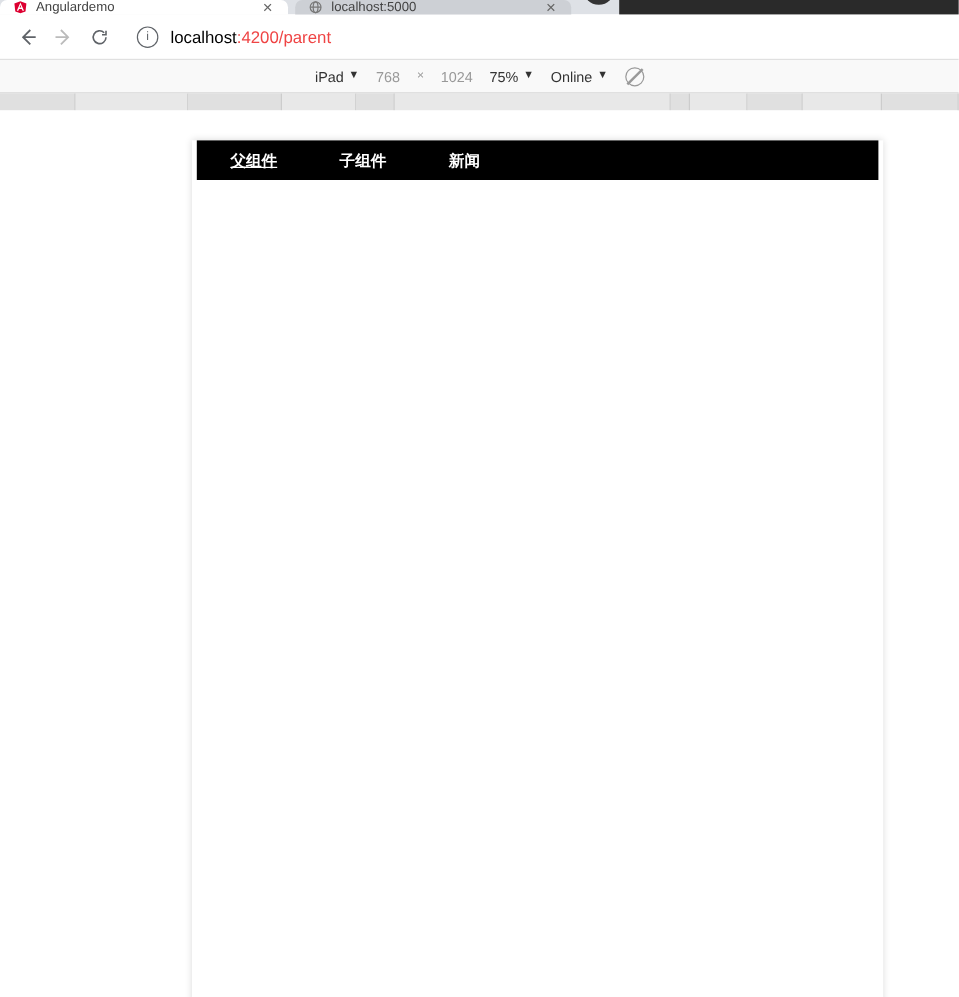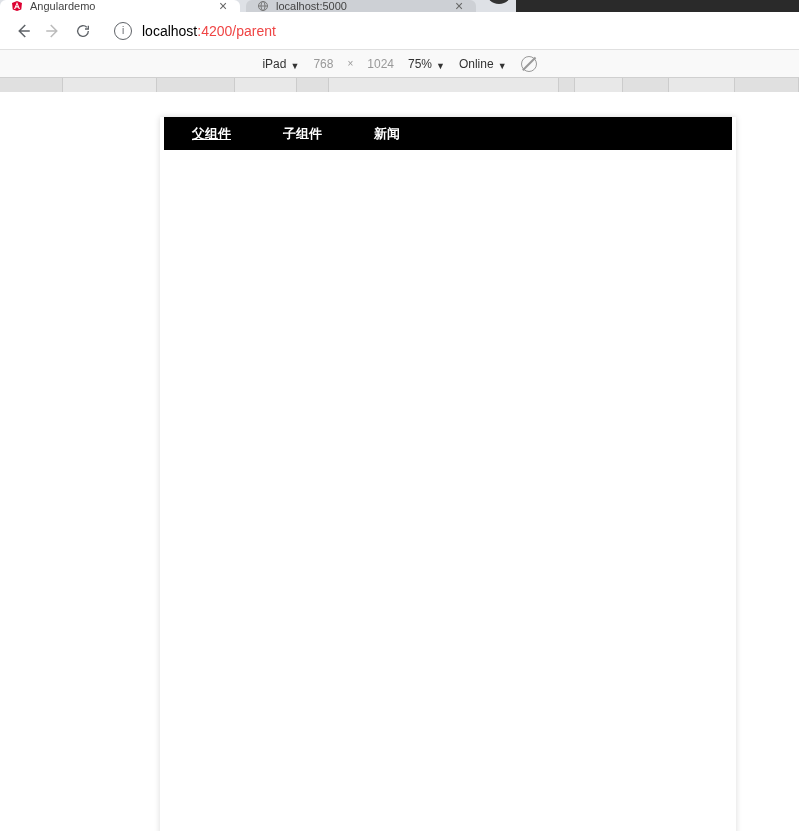--- a/index.html
+++ b/index.html
@@ -138,21 +138,21 @@
       border-bottom: 1px solid #d0d0d0;
       display: flex;
       align-items: center;
       justify-content: center;
       font-size: 12px;
       color: #333;
       gap: 14px;
     }
     .device-select {
       display: flex;
-      align-items: flex-end;
+      align-items: flex-start;
       gap: 4px;
       cursor: pointer;
     }
     .device-dim {
       color: #999;
     }
     .dim-x {
       color: #999;
       font-size: 10px;
     }

